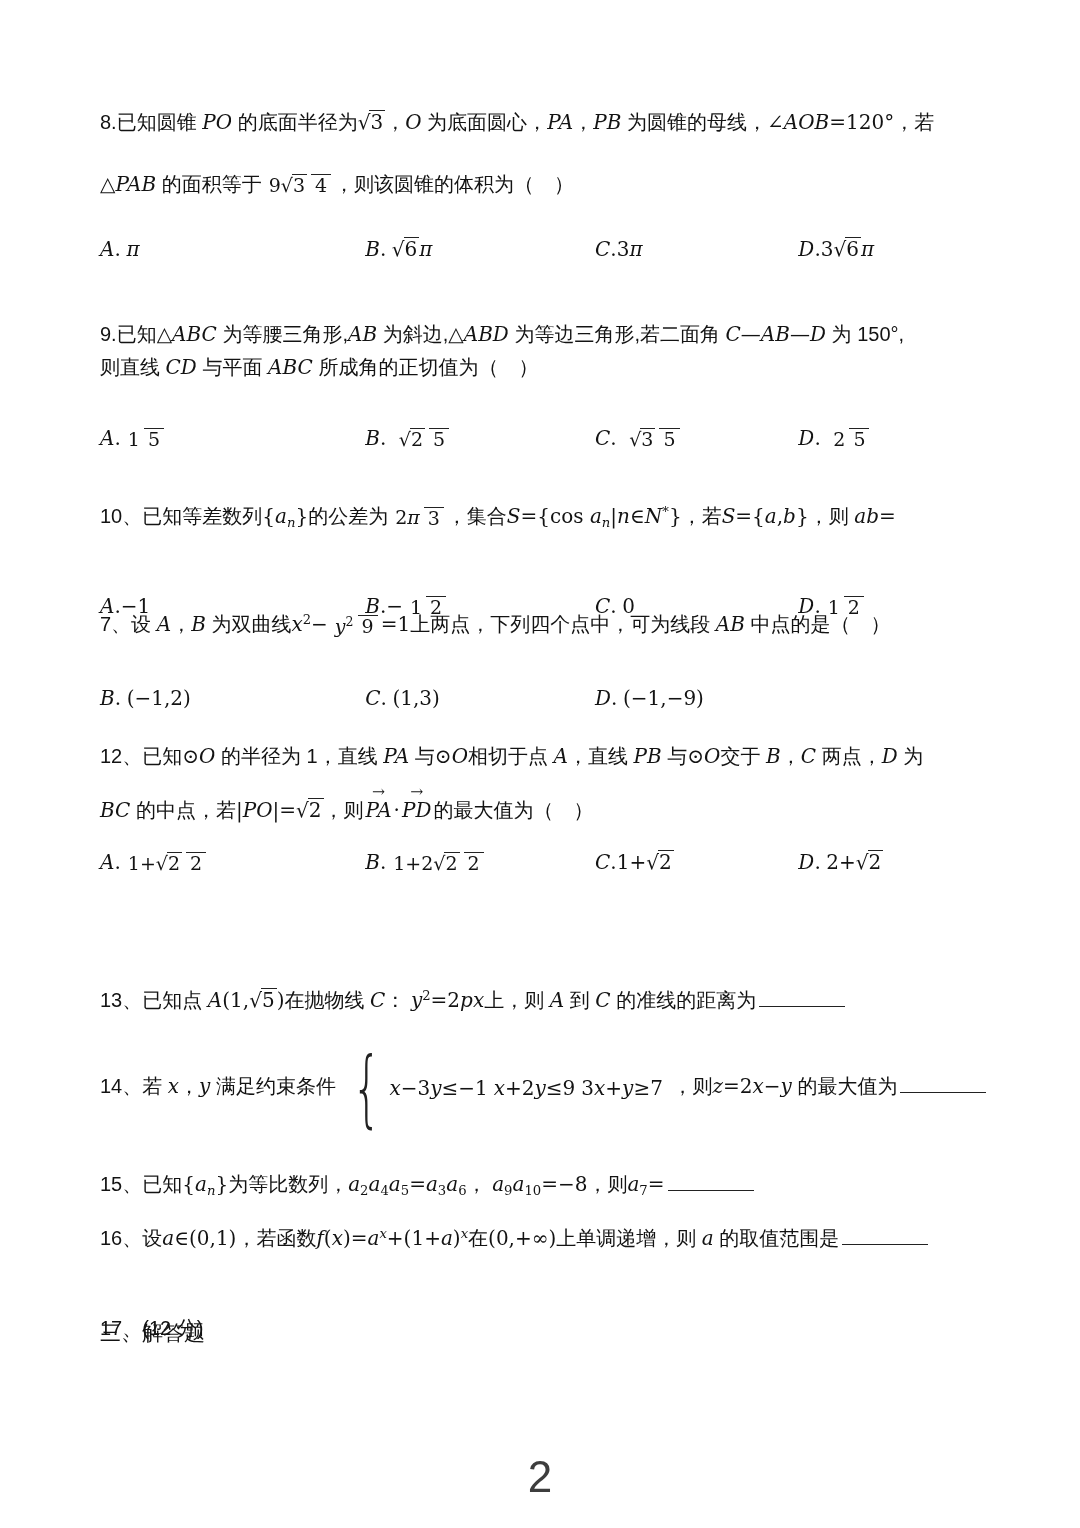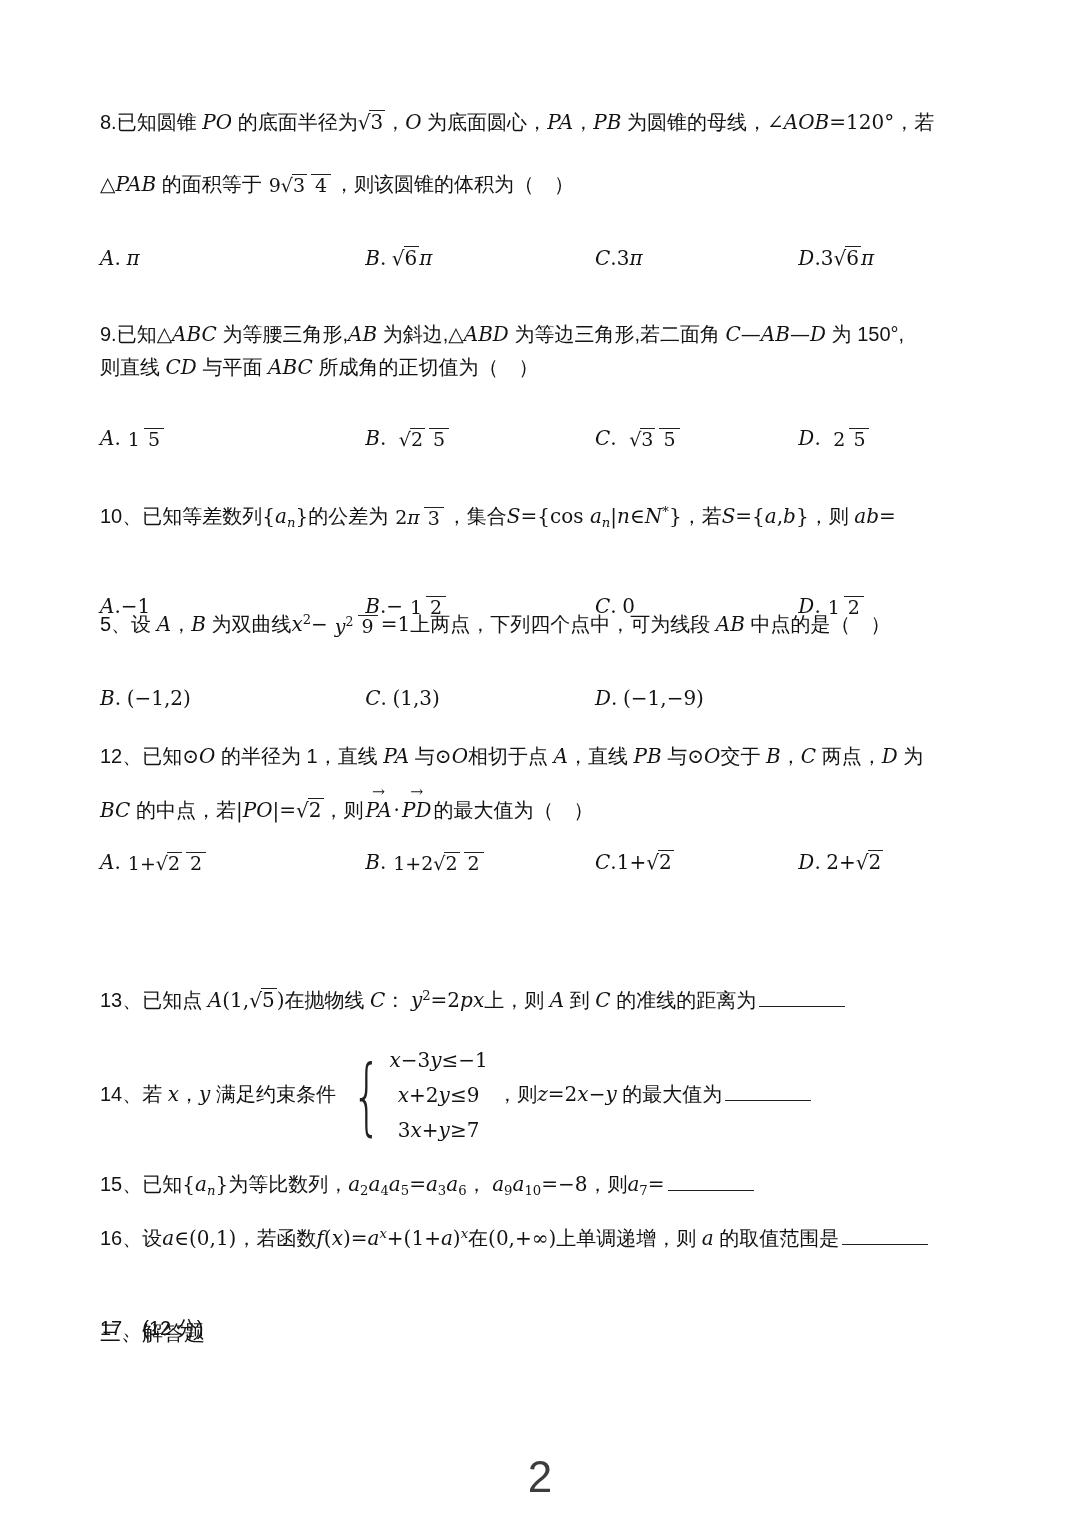--- a/index.html
+++ b/index.html
@@ -22,42 +22,42 @@
   .vec{position:relative;display:inline-block;margin:0 2px;}
   .vec .arr{position:absolute;top:-0.95em;left:0;width:100%;text-align:center;
             font-size:0.78em;font-family:"DejaVu Serif",serif;font-style:normal;}
   
   .msub{font-size:0.66em;vertical-align:-0.3em;}
   .msup{font-size:0.66em;vertical-align:0.55em;}
   
   .cases{display:inline-flex;align-items:center;vertical-align:middle;margin:0 4px;}
   .brace{font-family:"DejaVu Sans",sans-serif;font-size:84px;font-weight:200;line-height:1;
          transform:scaleX(0.55);transform-origin:center;margin-right:-4px;color:#222;}
-  .clines{display:inline-flex;flex-direction:column;gap:6px;text-align:center;}
+  .clines{display:inline-flex;flex-direction:row;gap:6px;text-align:center;}
   
   .blank{display:inline-block;width:86px;height:1em;border-bottom:1.7px solid #222;
          vertical-align:baseline;margin-left:3px;}
   
   .opts{display:grid;grid-template-columns:30% 26% 23% 21%;align-items:center;}
   .opt{text-align:left;}
   .section-title{font-size:21px;}
   .pagenum{position:absolute;left:0;width:100%;text-align:center;font-size:44px;color:#3d3d3d;
            font-family:"Liberation Sans","DejaVu Sans",sans-serif;}
 </style>
 </head>
 <body>
 
 <div class="page">
 
   <div class="row" style="top:108px"><span class="zh">8.已知圆锥 </span><span class="mi">PO</span><span class="zh"> 的底面半径为</span><span class="sqrt"><span class="rt">√</span><span class="rad"><span class="mn">3</span></span></span><span class="zh">，</span><span class="mi">O</span><span class="zh"> 为底面圆心，</span><span class="mi">PA</span><span class="zh">，</span><span class="mi">PB</span><span class="zh"> 为圆锥的母线，</span><span class="mn">∠</span><span class="mi">AOB</span><span class="mn">=120°</span><span class="zh">，若</span></div>
   <div class="row" style="top:170px"><span class="mn">△</span><span class="mi">PAB</span><span class="zh"> 的面积等于</span><span class="frac">
         <span class="fnum"><span class="mn">9</span><span class="sqrt"><span class="rt">√</span><span class="rad"><span class="mn">3</span></span></span></span>
         <span class="fden"><span class="mn">4</span></span>
       </span><span class="zh">，则该圆锥的体积为（　）</span></div>
-  <div class="row opts" style="top:244px">
+  <div class="row opts" style="top:235px">
     <span class="opt"><span class="mi">A</span><span class="mn">.</span><span class="zh"> </span><span class="mi">π</span></span>
     <span class="opt"><span class="mi">B</span><span class="mn">.</span><span class="zh"> </span><span class="sqrt"><span class="rt">√</span><span class="rad"><span class="mn">6</span></span></span><span class="mi">π</span></span>
     <span class="opt"><span class="mi">C</span><span class="mn">.3</span><span class="mi">π</span></span>
     <span class="opt"><span class="mi">D</span><span class="mn">.3</span><span class="sqrt"><span class="rt">√</span><span class="rad"><span class="mn">6</span></span></span><span class="mi">π</span></span>
   </div>
 
   <div class="row" style="top:320px"><span class="zh">9.已知</span><span class="mn">△</span><span class="mi">ABC</span><span class="zh"> 为等腰三角形,</span><span class="mi">AB</span><span class="zh"> 为斜边,</span><span class="mn">△</span><span class="mi">ABD</span><span class="zh"> 为等边三角形,若二面角 </span><span class="mi">C</span><span class="mn">—</span><span class="mi">AB</span><span class="mn">—</span><span class="mi">D</span><span class="zh"> 为 150°,</span></div>
   <div class="row" style="top:353px"><span class="zh">则直线 </span><span class="mi">CD</span><span class="zh"> 与平面 </span><span class="mi">ABC</span><span class="zh"> 所成角的正切值为（　）</span></div>
   <div class="row opts" style="top:424px">
     <span class="opt"><span class="mi">A</span><span class="mn">.</span><span class="frac">
@@ -88,21 +88,21 @@
           <span class="fnum"><span class="mn">1</span></span>
           <span class="fden"><span class="mn">2</span></span>
         </span></span>
     <span class="opt"><span class="mi">C</span><span class="mn">.</span><span class="zh"> </span><span class="mn">0</span></span>
     <span class="opt"><span class="mi">D</span><span class="mn">.</span><span class="frac">
           <span class="fnum"><span class="mn">1</span></span>
           <span class="fden"><span class="mn">2</span></span>
         </span></span>
   </div>
 
-  <div class="row" style="top:610px"><span class="zh">5、设 </span><span class="mi">A</span><span class="zh">，</span><span class="mi">B</span><span class="zh"> 为双曲线</span><span class="mi">x</span><span class="msup"><span class="mn">2</span></span><span class="mn">−</span><span class="frac">
+  <div class="row" style="top:610px"><span class="zh">7、设 </span><span class="mi">A</span><span class="zh">，</span><span class="mi">B</span><span class="zh"> 为双曲线</span><span class="mi">x</span><span class="msup"><span class="mn">2</span></span><span class="mn">−</span><span class="frac">
         <span class="fnum"><span class="mi">y</span><span class="msup"><span class="mn">2</span></span></span>
         <span class="fden"><span class="mn">9</span></span>
       </span><span class="mn">=1</span><span class="zh">上两点，下列四个点中，可为线段 </span><span class="mi">AB</span><span class="zh"> 中点的是（　）</span></div>
   <div class="row opts" style="top:684px">
     <span class="opt"><span class="mi">B</span><span class="mn">.</span><span class="zh"> </span><span class="mn">(−1,2)</span></span>
     <span class="opt"><span class="mi">C</span><span class="mn">.</span><span class="zh"> </span><span class="mn">(1,3)</span></span>
     <span class="opt"><span class="mi">D</span><span class="mn">.</span><span class="zh"> </span><span class="mn">(−1,−9)</span></span>
   </div>
 
   <div class="row" style="top:742px"><span class="zh">12、已知</span><span class="mn">⊙</span><span class="mi">O</span><span class="zh"> 的半径为 1，直线 </span><span class="mi">PA</span><span class="zh"> 与</span><span class="mn">⊙</span><span class="mi">O</span><span class="zh">相切于点 </span><span class="mi">A</span><span class="zh">，直线 </span><span class="mi">PB</span><span class="zh"> 与</span><span class="mn">⊙</span><span class="mi">O</span><span class="zh">交于 </span><span class="mi">B</span><span class="zh">，</span><span class="mi">C</span><span class="zh"> 两点，</span><span class="mi">D</span><span class="zh"> 为</span></div>

